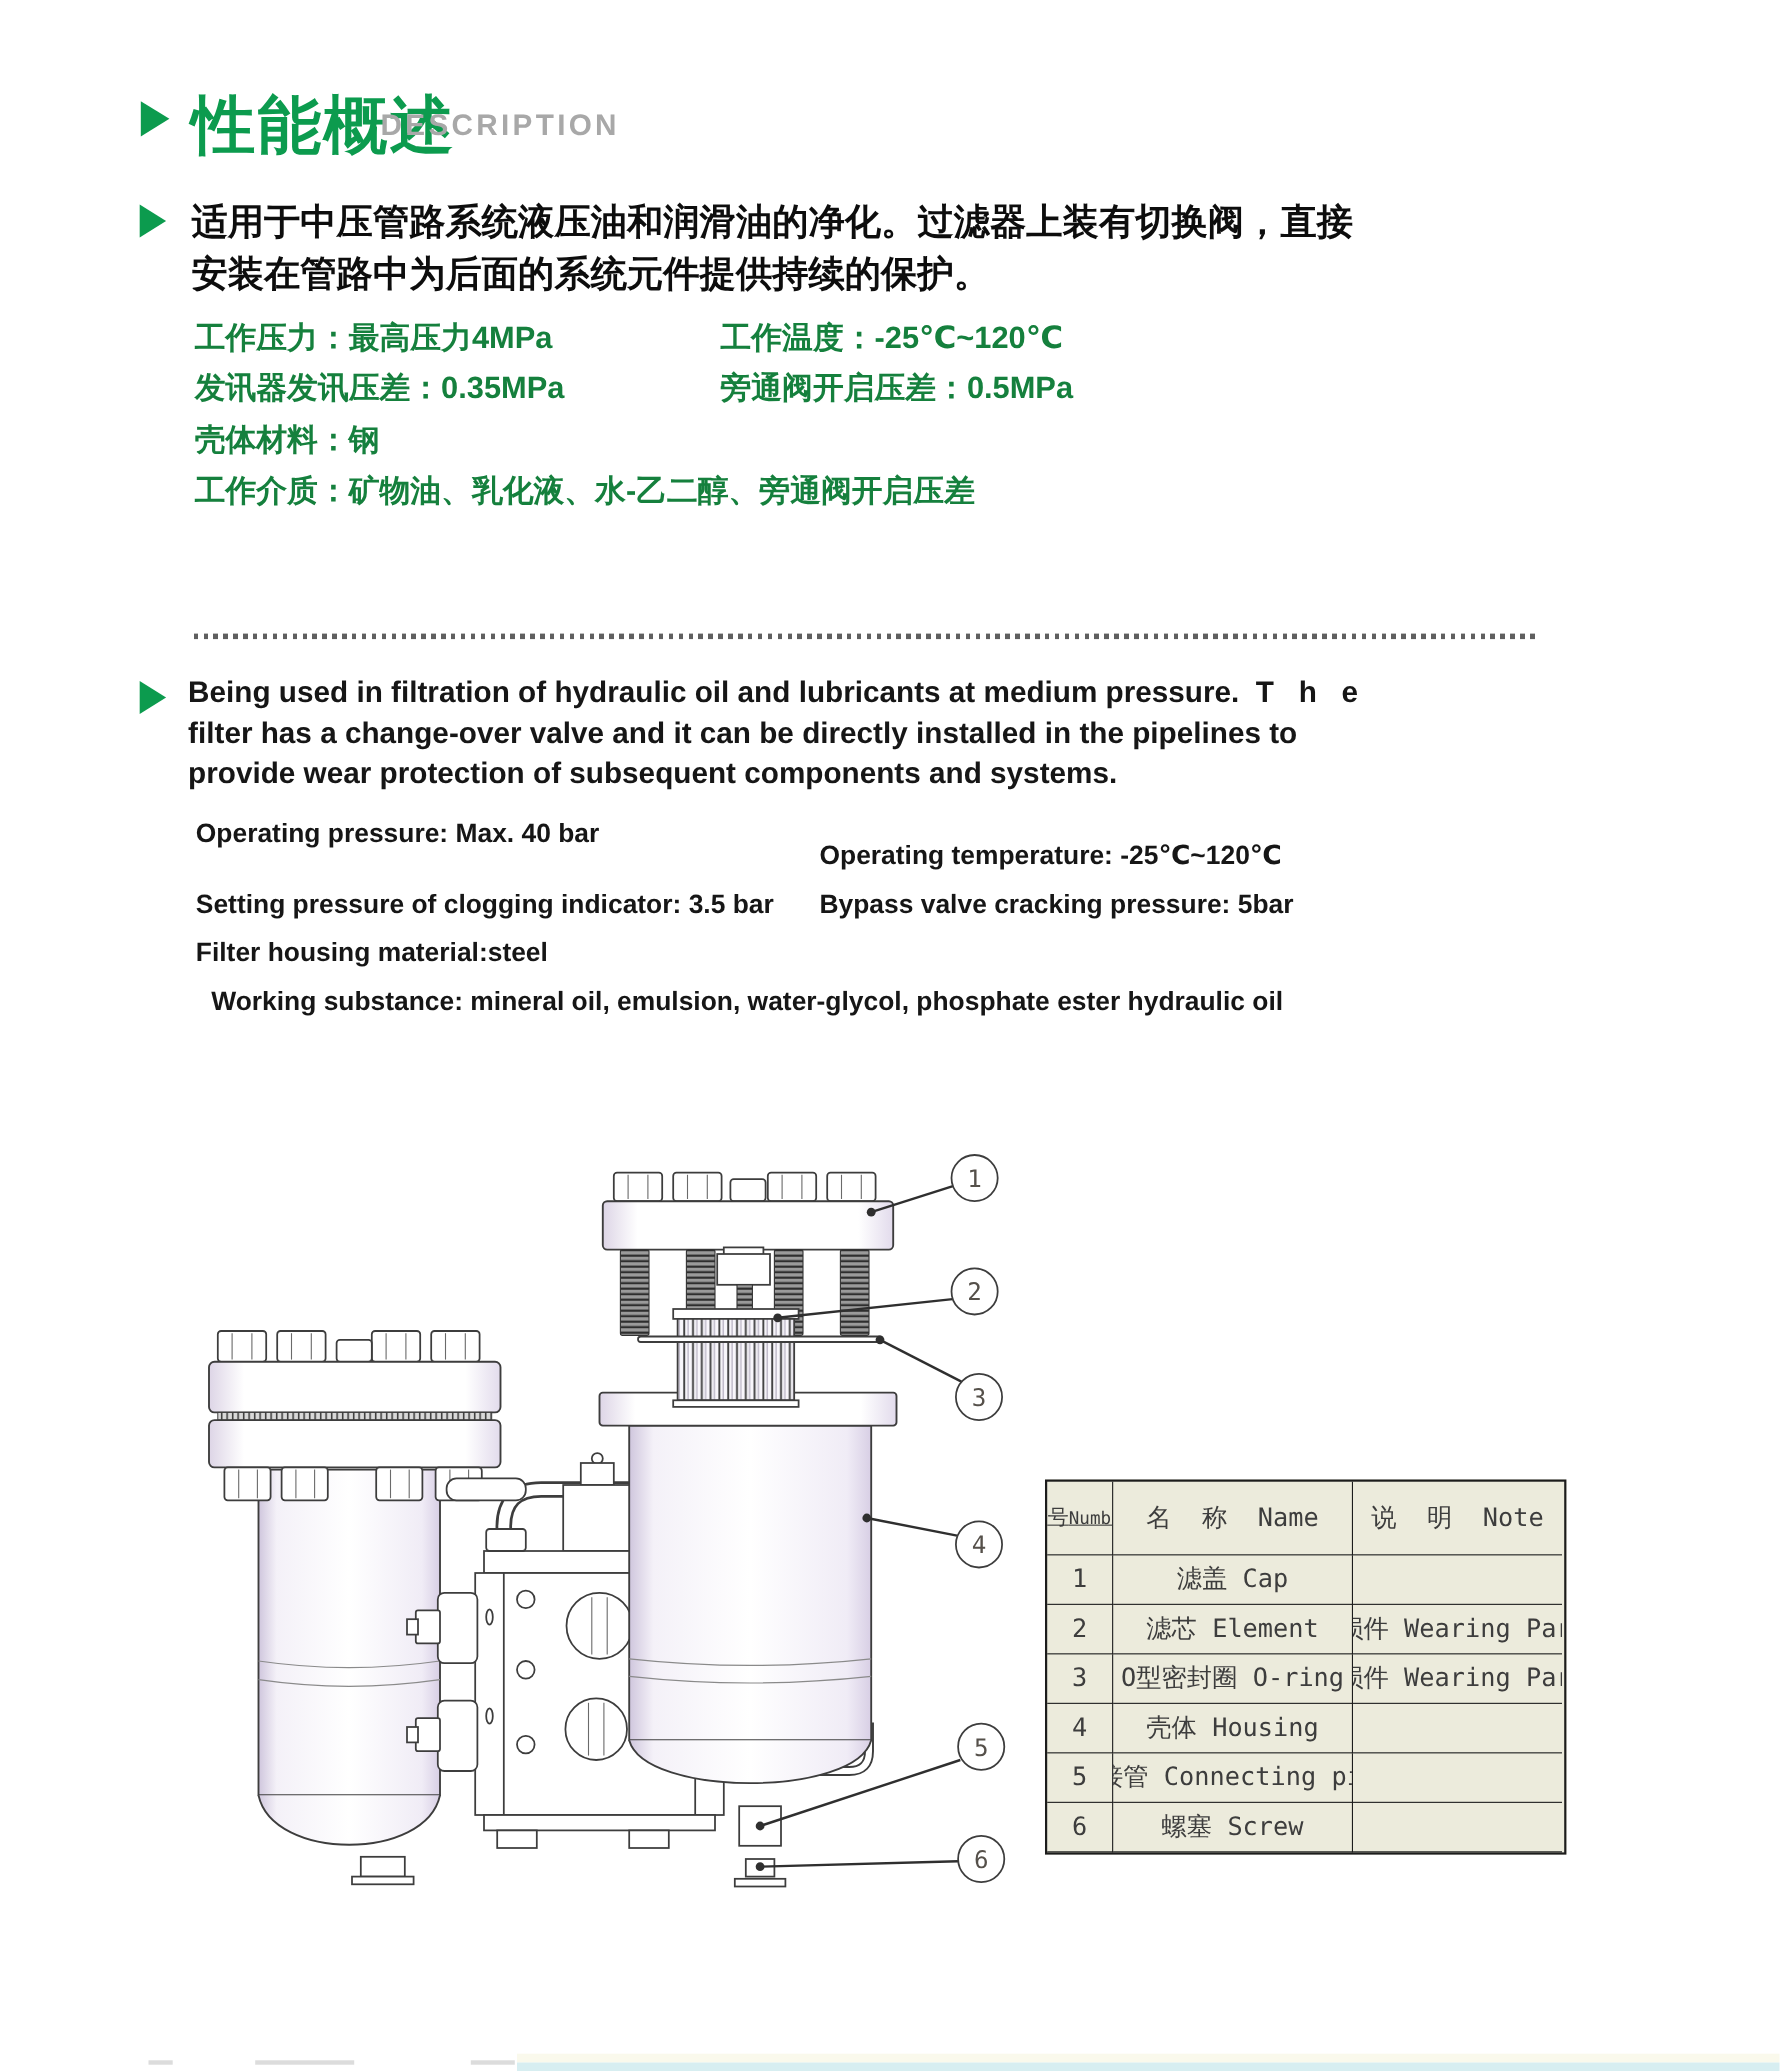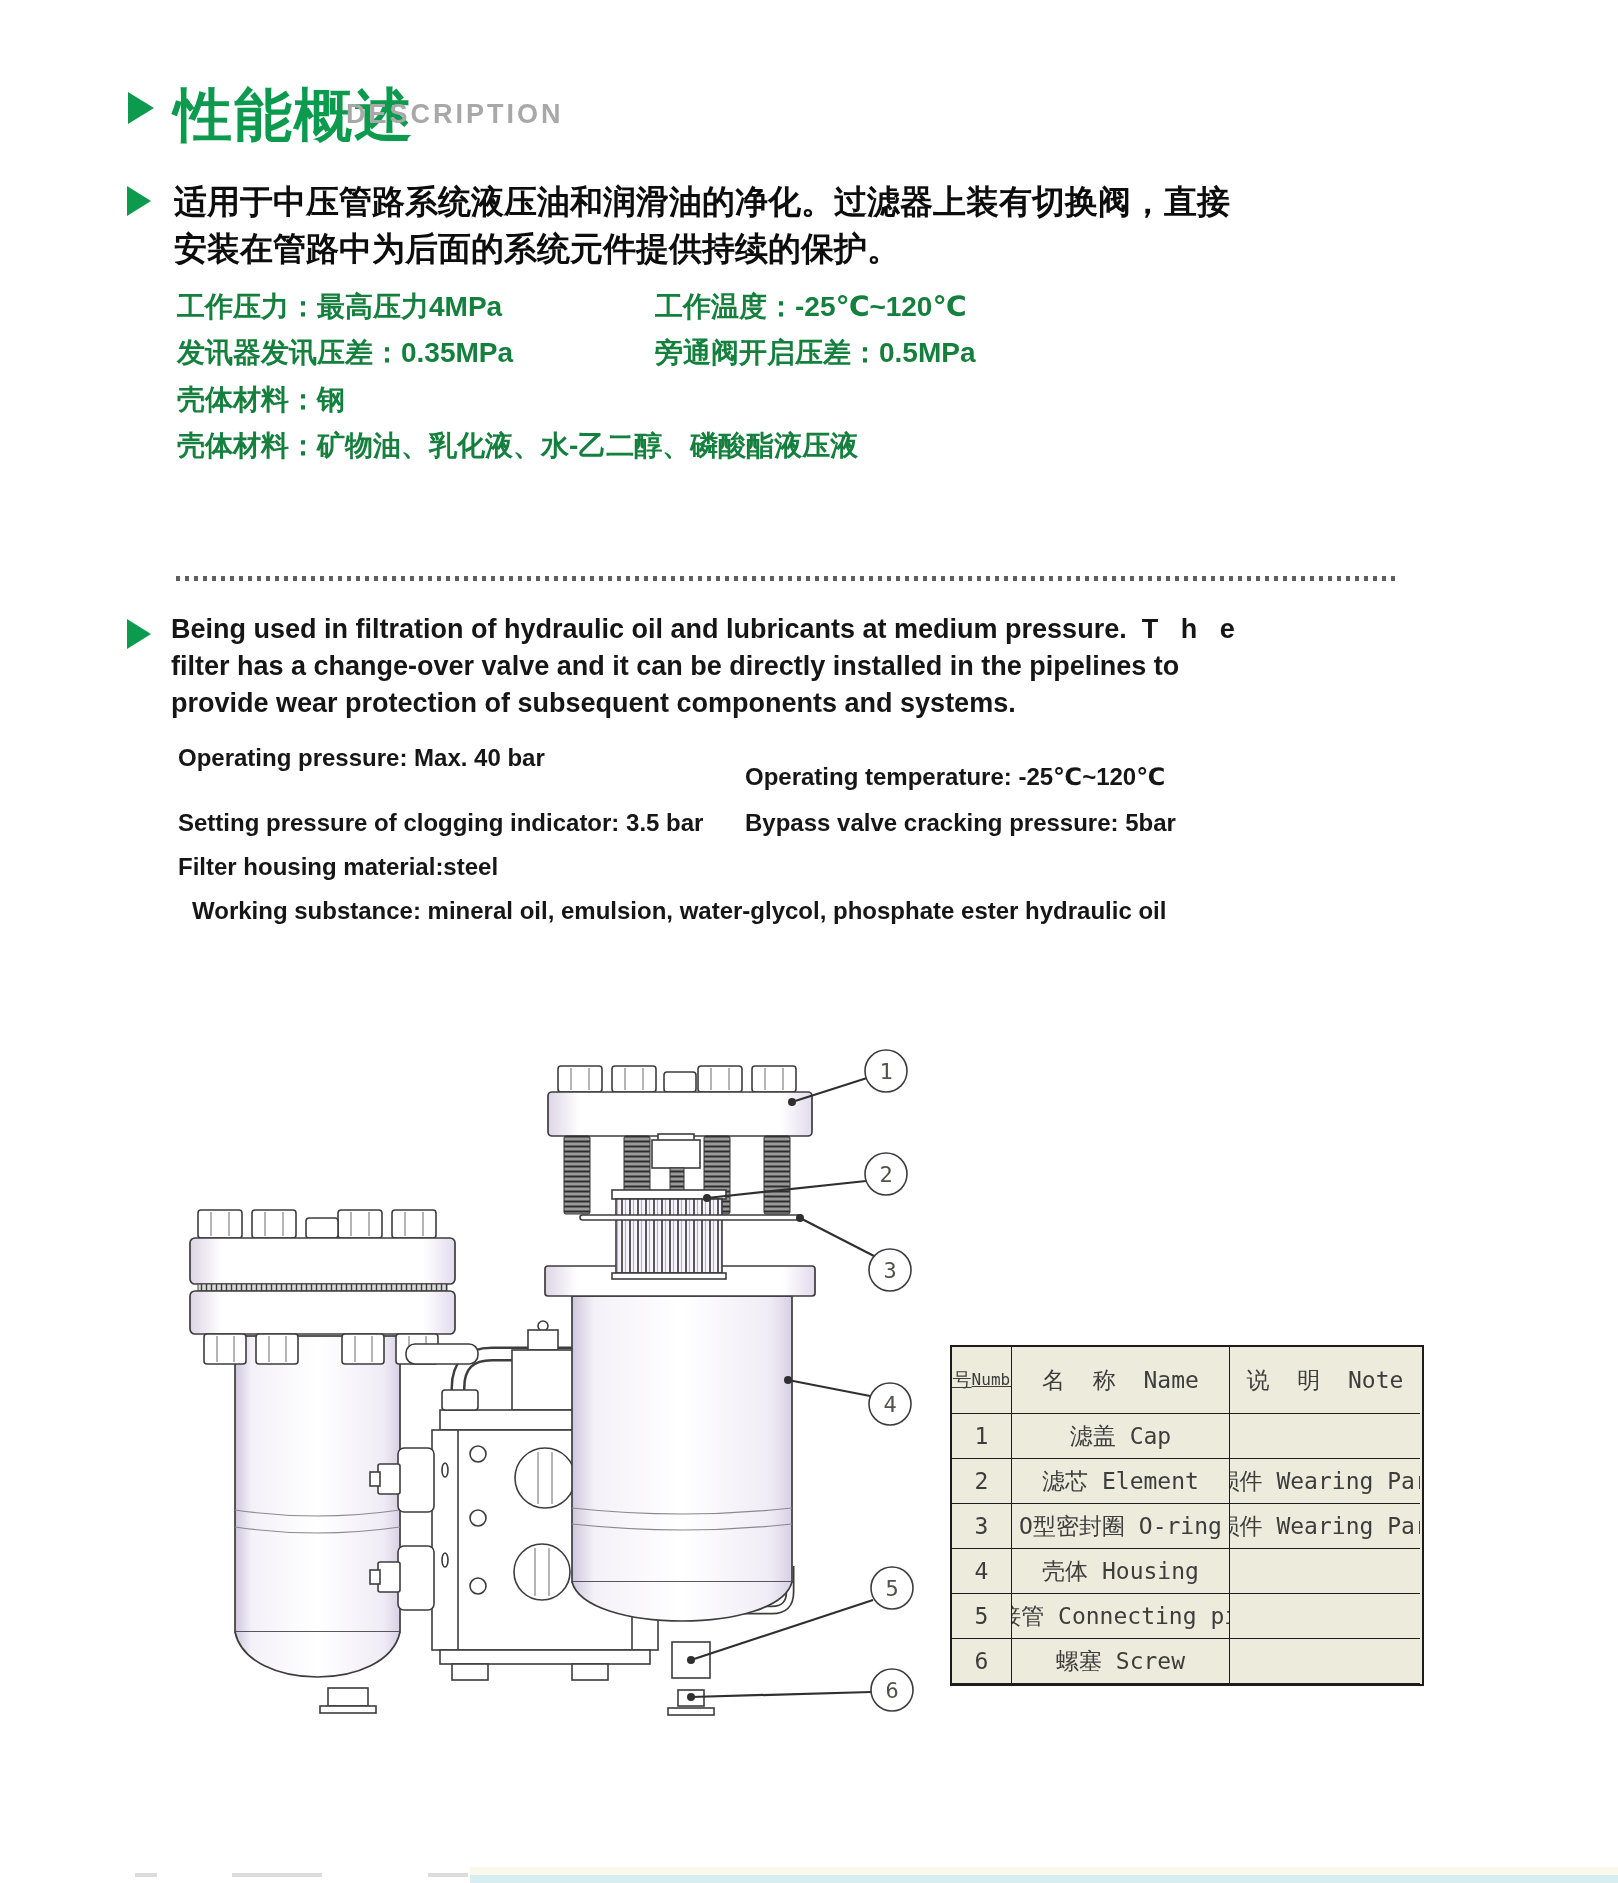--- a/index.html
+++ b/index.html
@@ -55,21 +55,21 @@
   <div class="abs" style="left:174px;top:178px;">
     <div class="cn-para">适用于中压管路系统液压油和润滑油的净化。过滤器上装有切换阀，直接</div>
     <div class="cn-para">安装在管路中为后面的系统元件提供持续的保护。</div>
   </div>
 
   <div class="abs cn-spec" style="left:177px;top:288px;">工作压力：最高压力4MPa</div>
   <div class="abs cn-spec" style="left:655px;top:288px;">工作温度：-25℃~120℃</div>
   <div class="abs cn-spec" style="left:177px;top:334px;">发讯器发讯压差：0.35MPa</div>
   <div class="abs cn-spec" style="left:655px;top:334px;">旁通阀开启压差：0.5MPa</div>
   <div class="abs cn-spec" style="left:177px;top:381px;">壳体材料：钢</div>
-  <div class="abs cn-spec" style="left:177px;top:427px;">壳体材料：矿物油、乳化液、水-乙二醇、磷酸酯液压液</div>
+  <div class="abs cn-spec" style="left:177px;top:427px;">工作介质：矿物油、乳化液、水-乙二醇、旁通阀开启压差</div>
 
   <div class="abs dotline" style="left:176px;top:576px;width:1222px;"></div>
 
   <div class="abs tri small" style="left:127px;top:619px;"></div>
   <div class="abs" style="left:171px;top:611px;">
     <div class="en-para">Being used in filtration of hydraulic oil and lubricants at medium pressure.  T   h   e</div>
     <div class="en-para">filter has a change-over valve and it can be directly installed in the pipelines to</div>
     <div class="en-para">provide wear protection of subsequent components and systems.</div>
   </div>
 

